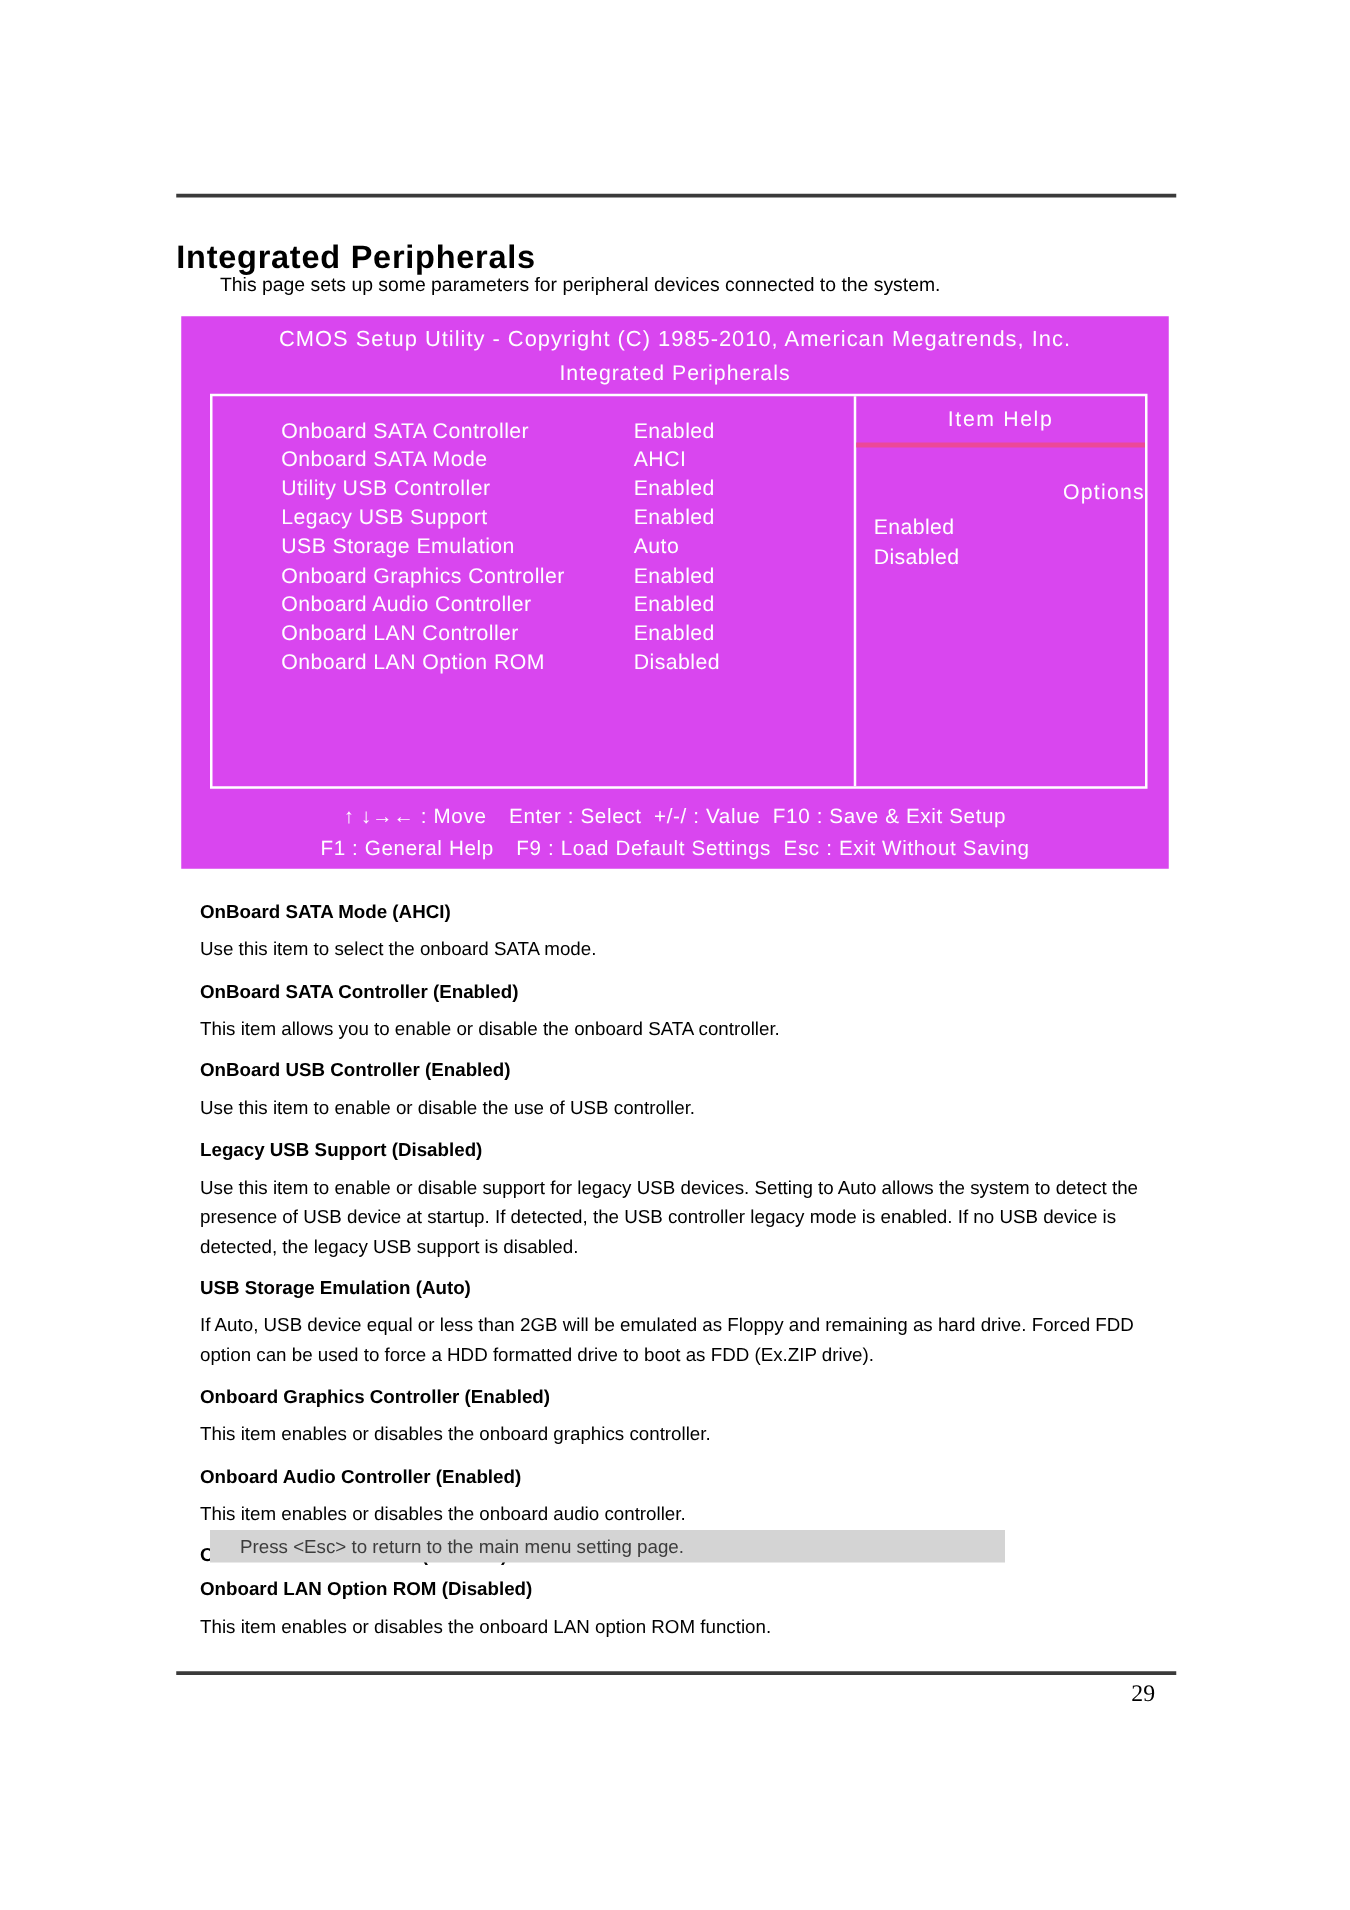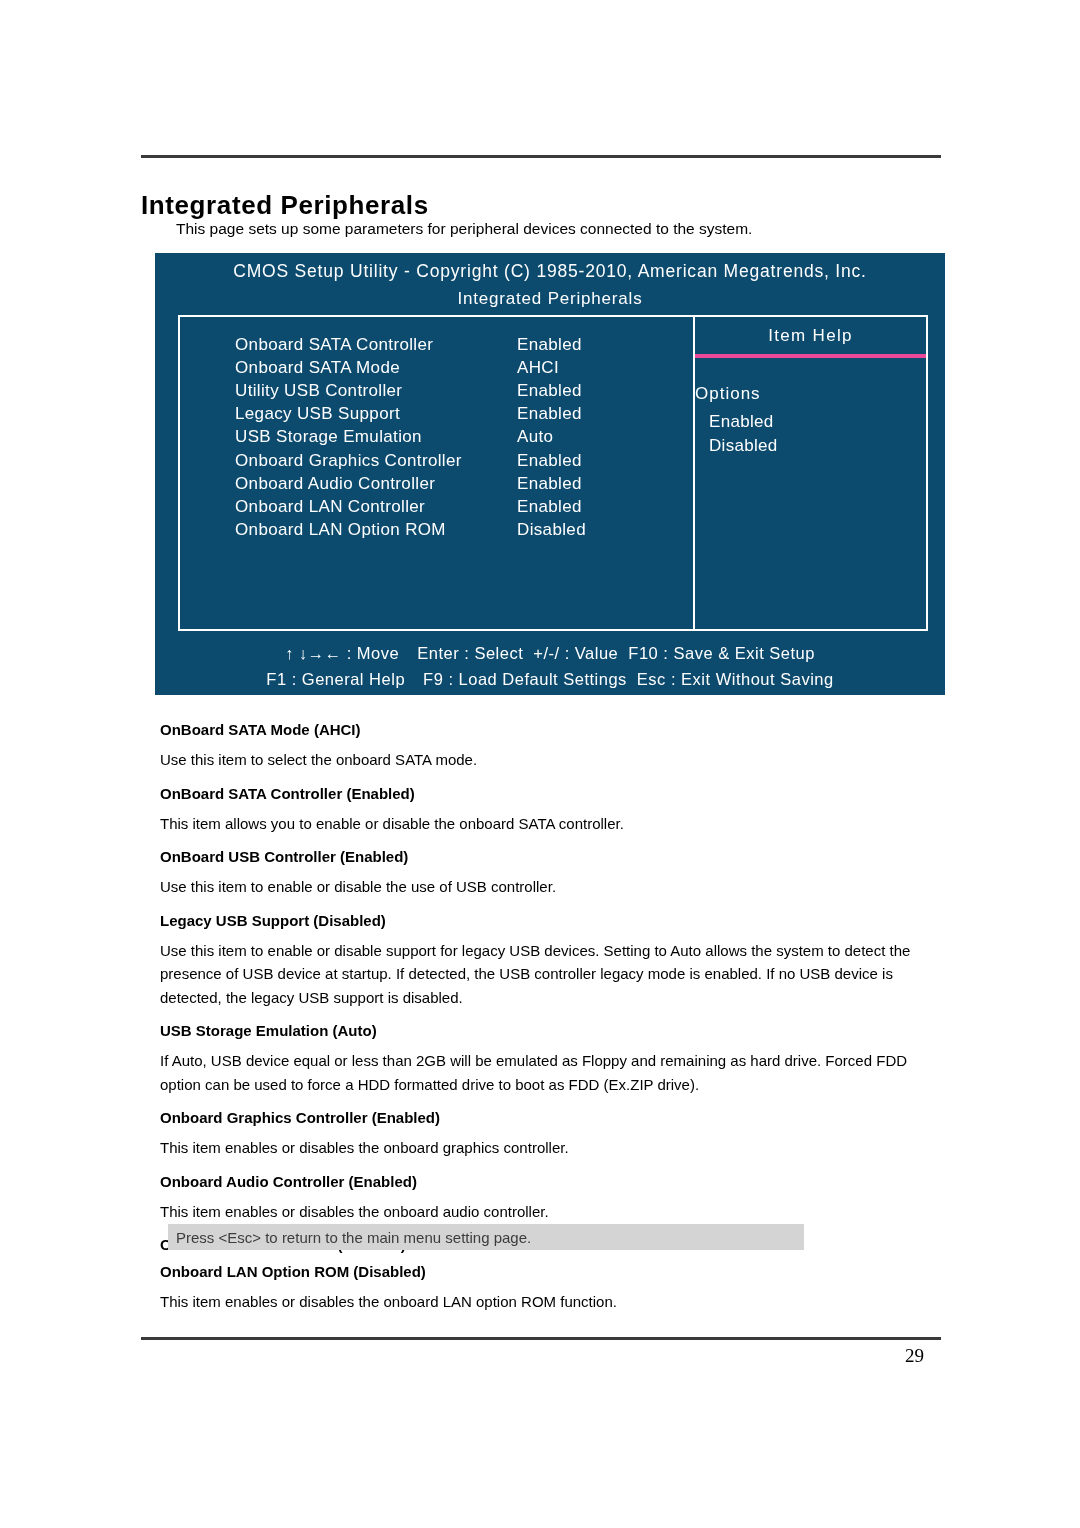--- a/index.html
+++ b/index.html
@@ -51,25 +51,25 @@
     left: 176px;
     top: 220px;
     font-size: 15.5px;
     color: #000;
     white-space: nowrap;
   }
 
   
   .bios {
     position: absolute;
-    left: 155px;
+    left: 145px;
     top: 253px;
     width: 790px;
     height: 442px;
-    background: #0c4a6e;
+    background: #d946ef;
     color: #ffffff;
     font-family: "Liberation Sans", sans-serif;
   }
   .bios-title {
     position: absolute;
     left: 0; right: 0;
     top: 8px;
     text-align: center;
     font-size: 17.5px;
     letter-spacing: 0.8px;
@@ -115,21 +115,21 @@
     align-items: center;
     justify-content: center;
     font-size: 17px;
     letter-spacing: 1.3px;
     text-align: right;
   }
   .item-help-body {
     padding: 26px 0 0 0;
   }
   .options-title {
-    text-align: left;
+    text-align: right;
     font-size: 17px;
     letter-spacing: 1px;
     margin-bottom: 6px;
   }
   .option-line {
     font-size: 17px;
     padding-left: 14px;
     line-height: 1.43;
     letter-spacing: 0.3px;
   }
@@ -182,21 +182,21 @@
   
   .note {
     position: absolute;
     left: 168px;
     top: 1224px;
     width: 636px;
     height: 26px;
     background: #d4d4d4;
     display: flex;
     align-items: center;
-    padding-left: 8px;
+    padding-left: 24px;
     box-sizing: border-box;
     font-size: 15px;
     color: #3c3c3c;
   }
 
   
   .page-number {
     position: absolute;
     left: 905px;
     top: 1345px;

